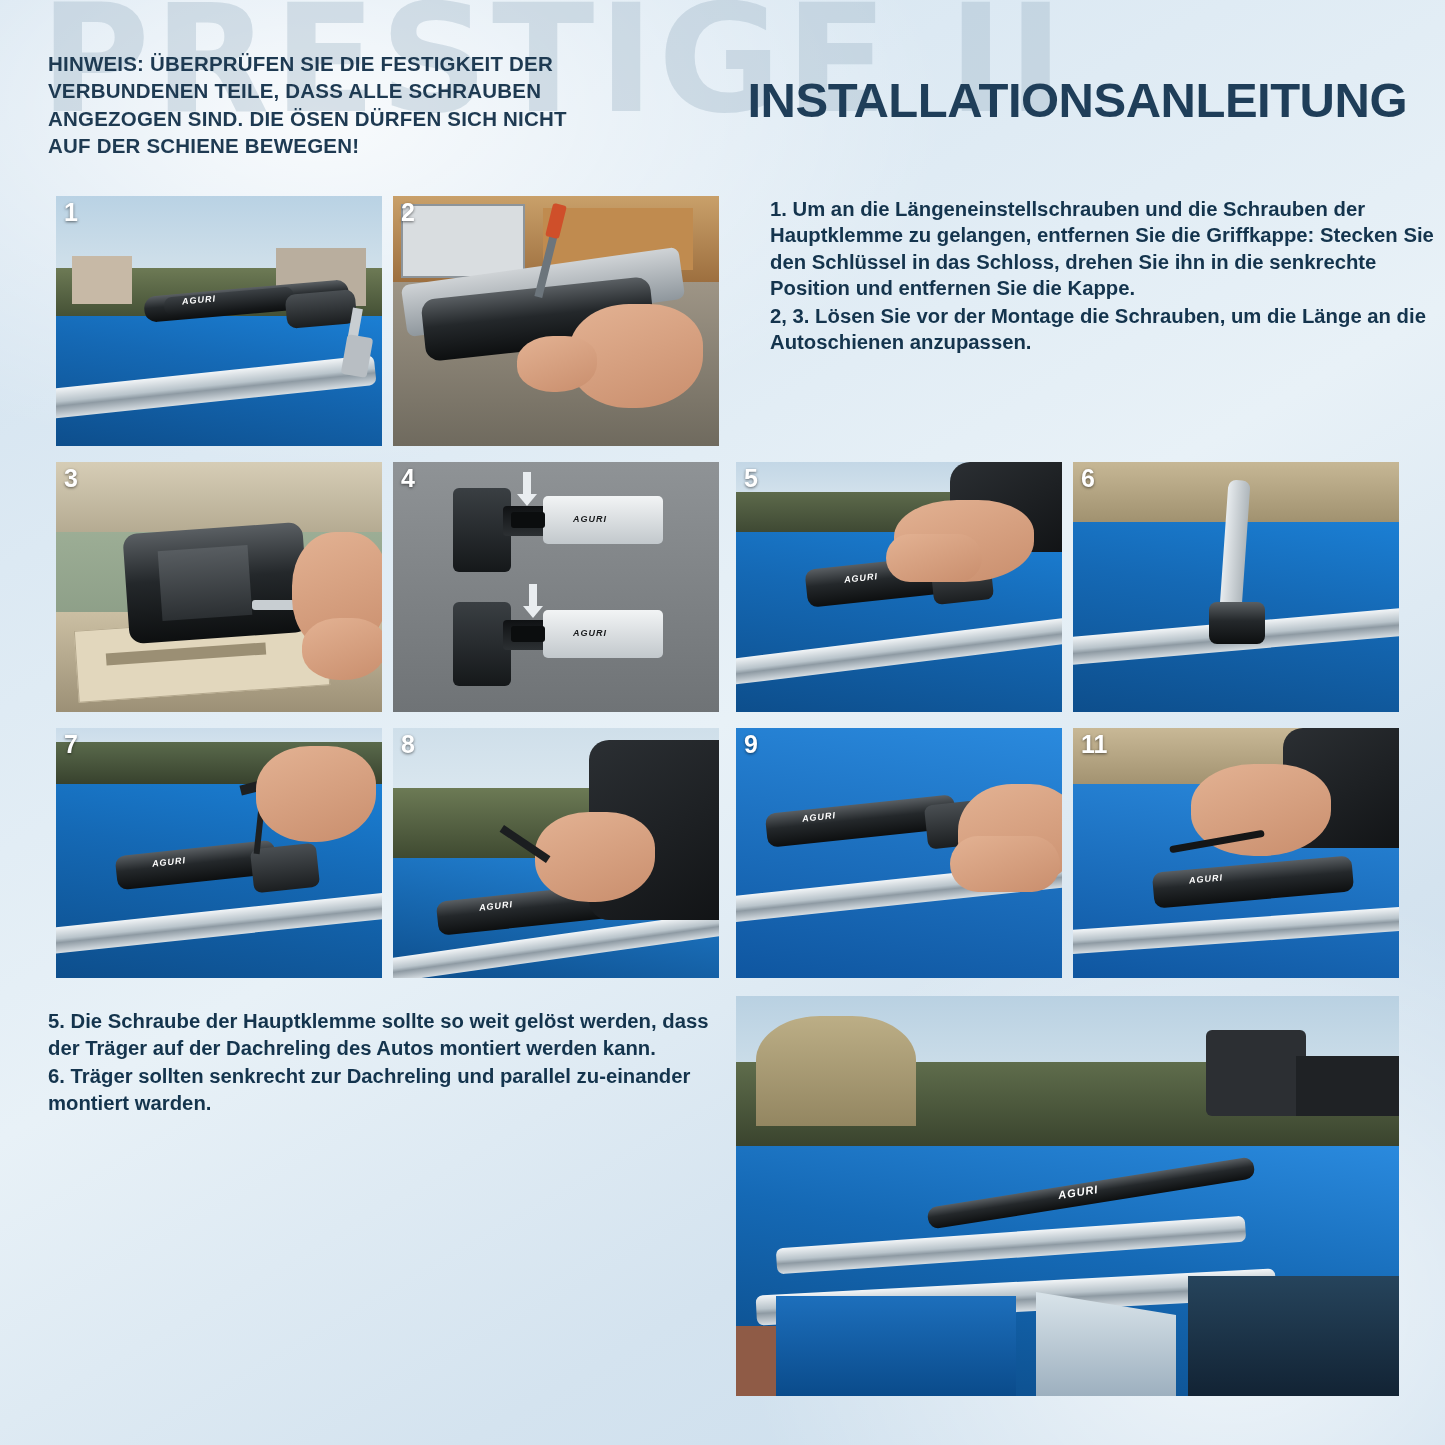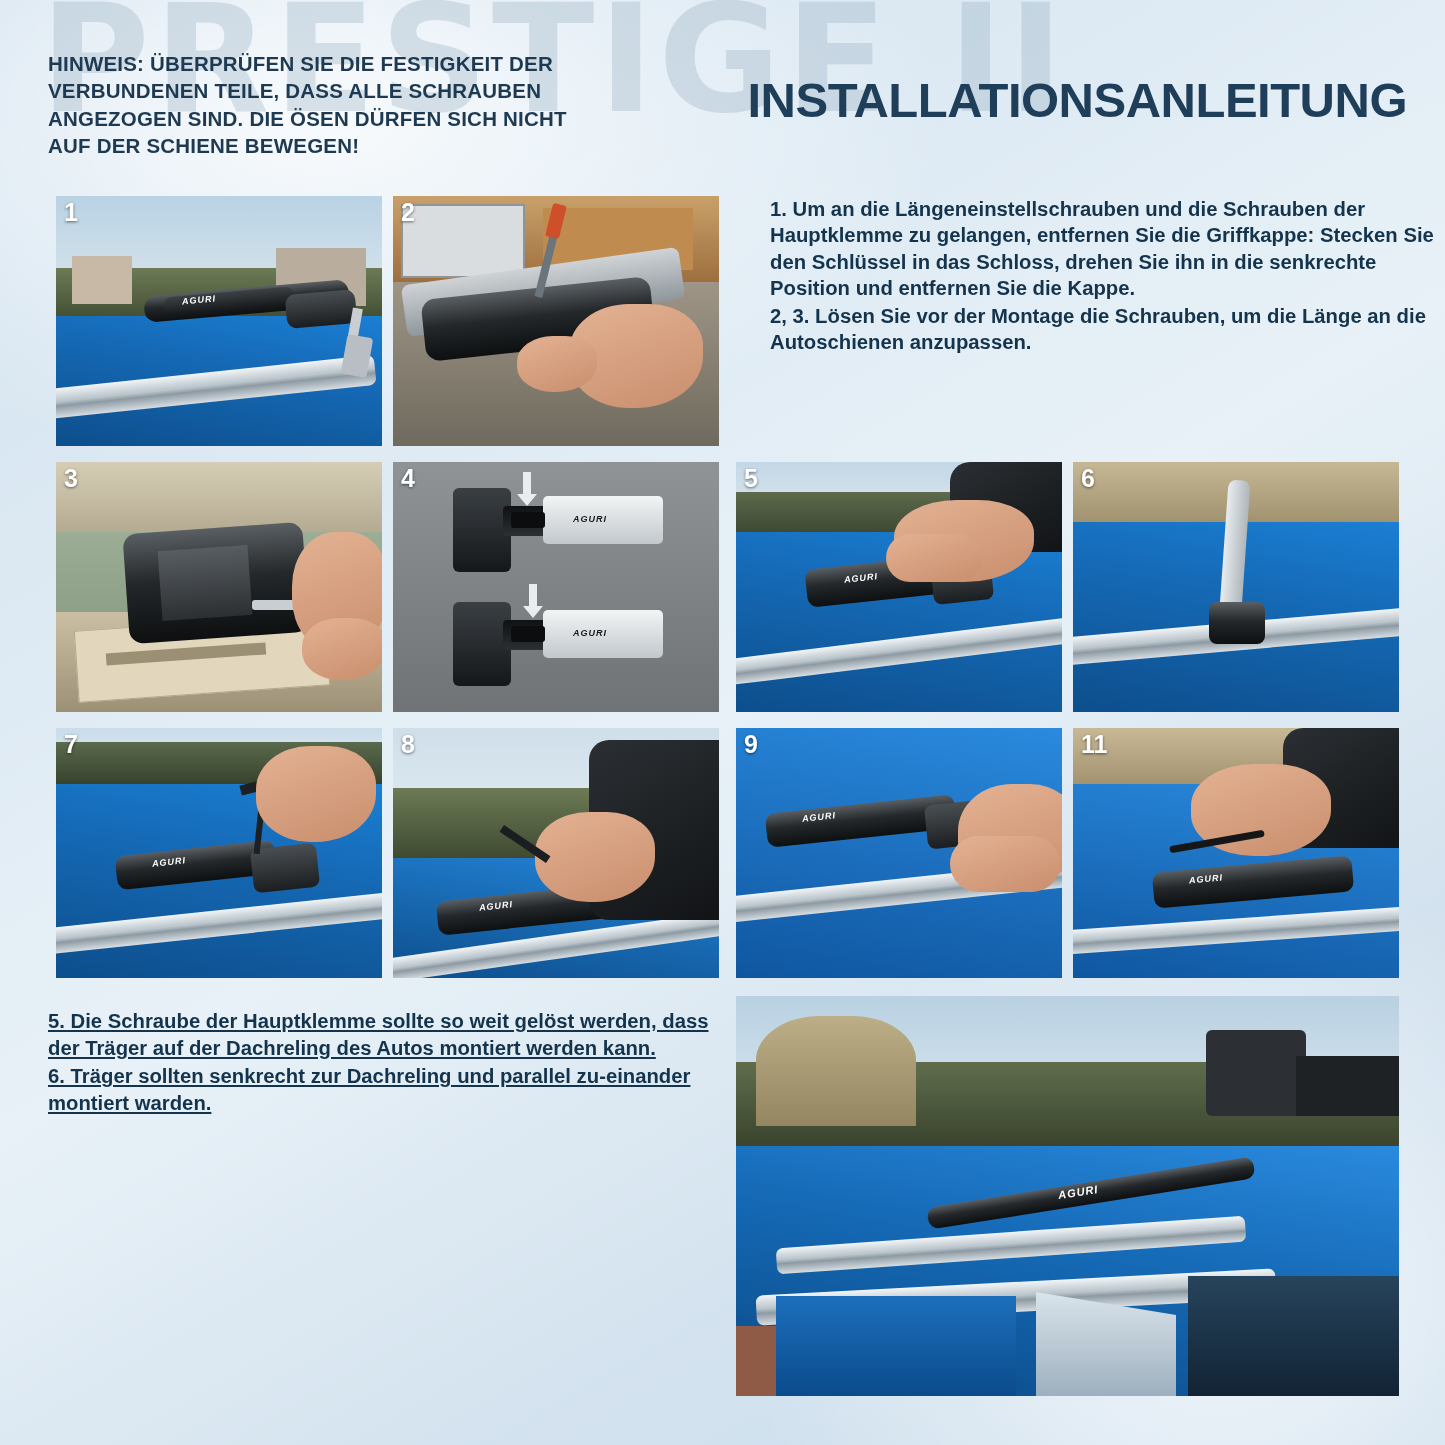--- a/index.html
+++ b/index.html
@@ -135,21 +135,21 @@
   .instr-bottom {
     position: absolute;
     left: 48px;
     top: 1008px;
     width: 680px;
     font-size: 20.3px;
     line-height: 1.33;
     font-weight: 700;
     color: #14344d;
   }
-  .instr-bottom p { margin: 0 0 1px 0; text-decoration: underline; }
+  .instr-bottom p { margin: 0 0 1px 0; }
 </style>
 </head>
 <body>
 
 <div class="page">
 
   <div class="watermark">PRESTIGE II</div>
 
   <div class="note">HINWEIS: ÜBERPRÜFEN SIE DIE FESTIGKEIT DER VERBUNDENEN TEILE, DASS ALLE SCHRAUBEN ANGEZOGEN SIND. DIE ÖSEN DÜRFEN SICH NICHT AUF DER SCHIENE BEWEGEN!</div>
 

